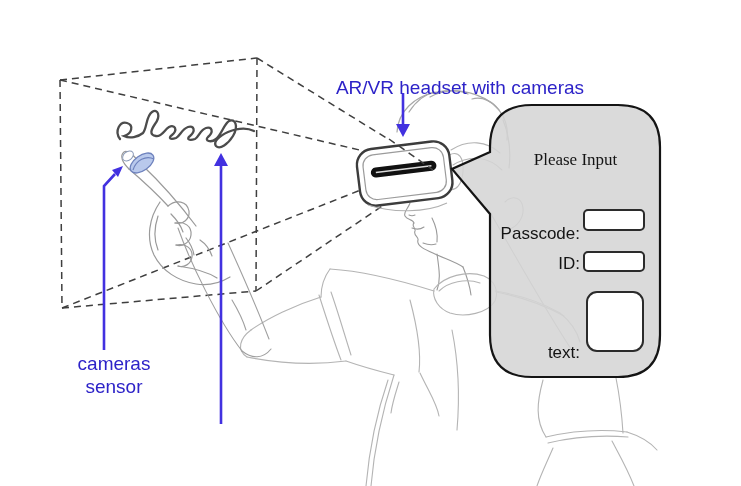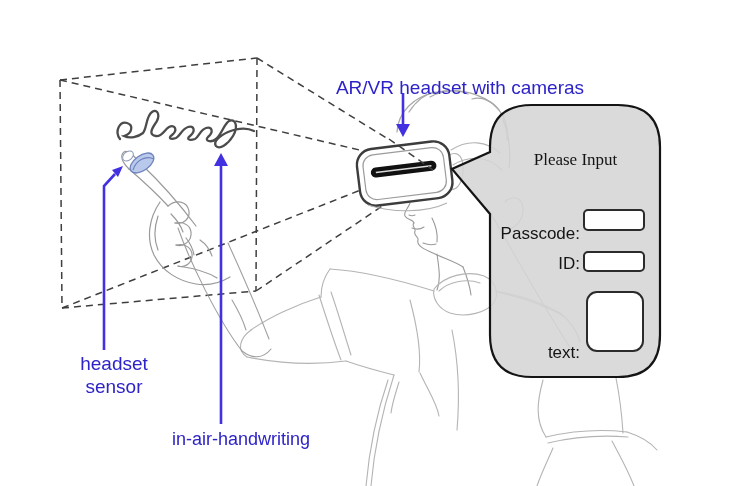--- a/index.html
+++ b/index.html
@@ -141,24 +141,23 @@
       <polygon points="221,153 214,166 228,166" stroke="none"></polygon>
     </g>
   </g>
 
   <path d="M532,105 L618,105 Q660,105 660,147 L660,335 Q660,377 618,377 L532,377
            Q490,377 490,335 L490,214 L452,169 L490,152 L490,147 Q490,105 532,105 Z" fill="#d4d4d4" fill-opacity="0.87" stroke="#141414" stroke-width="2.2"></path>
 </svg>
 
 <div class="ann" style="left:325px;top:76px;width:270px;">AR/VR headset with cameras</div>
 <div class="ann" style="left:50px;top:352px;width:128px;">
-  <span>headset</span><br>
+  <span>cameras</span><br>
   <span>sensor</span>
 </div>
-<div class="ann" style="left:148px;top:428px;width:186px;font-size:18px;">in-air-handwriting</div>
 
 <div class="bubble-text title-center" style="left:513px;top:150px;width:125px;">Please Input</div>
 
 <div class="field-label" style="top:224px;">Passcode:</div>
 <div class="field-box" style="left:583px;top:209px;width:62px;height:22px;"></div>
 
 <div class="field-label" style="top:254px;">ID:</div>
 <div class="field-box" style="left:583px;top:251px;width:62px;height:21px;"></div>
 
 <div class="field-label" style="top:311px;margin-top:32px;">text:</div>

